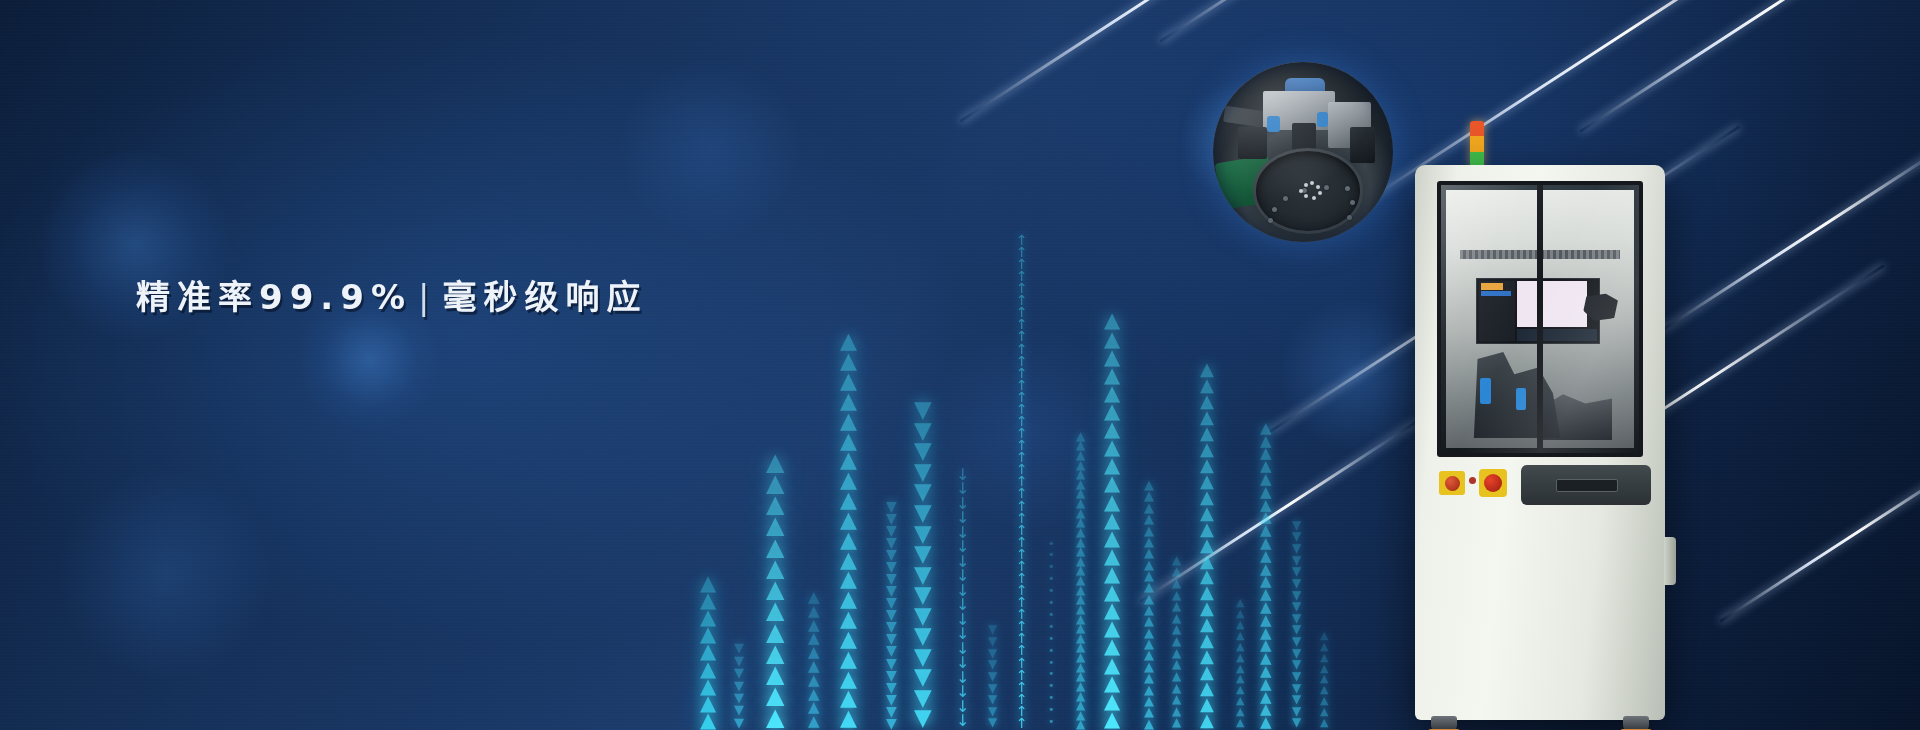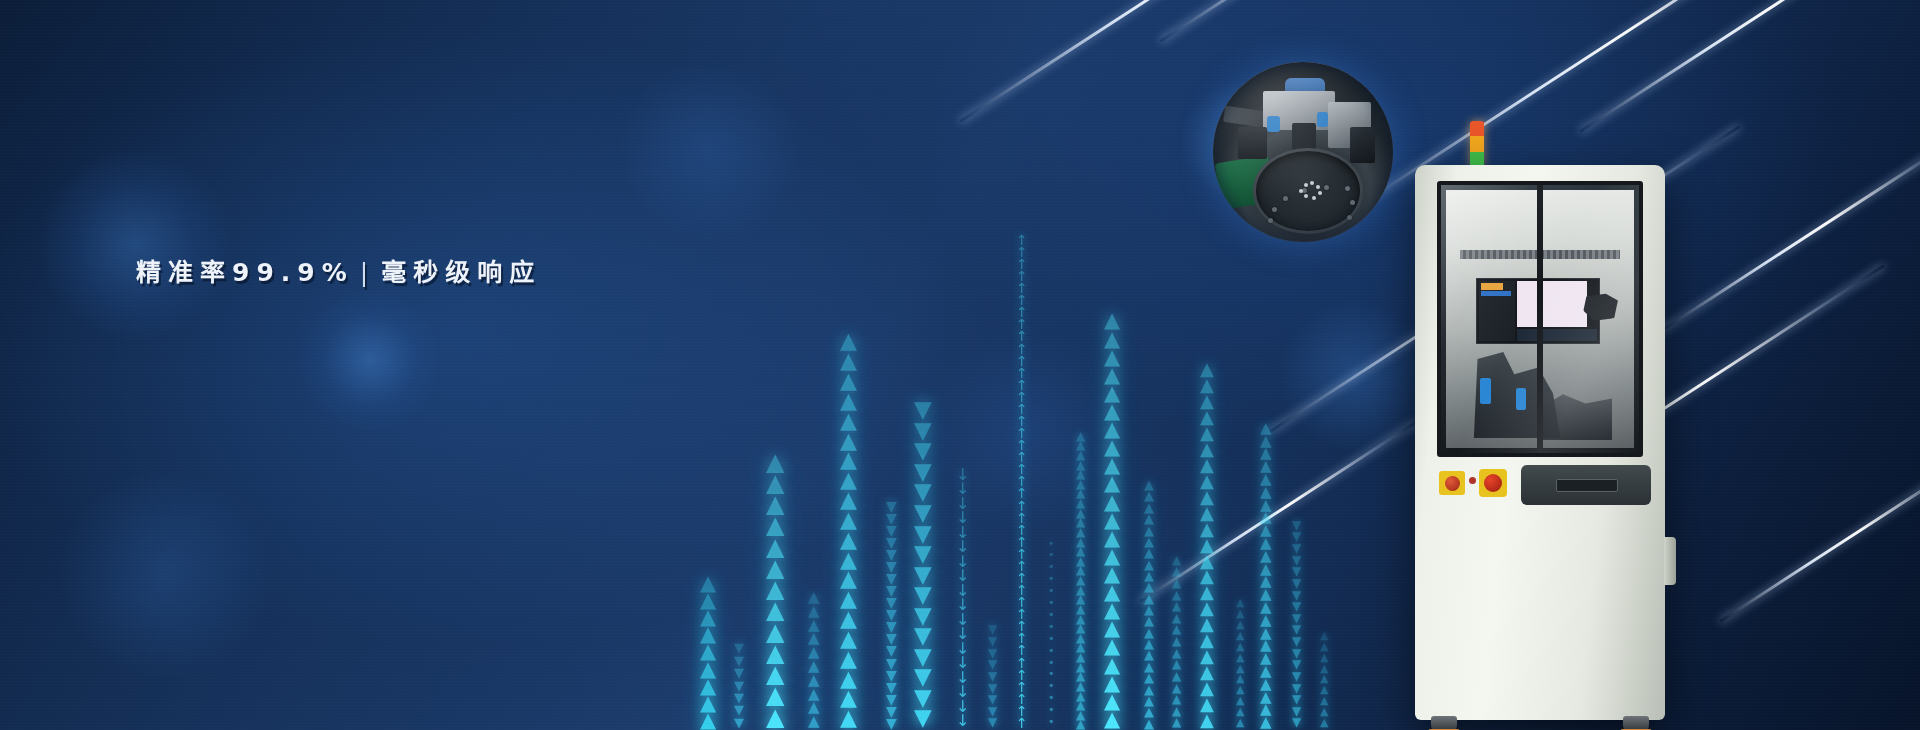--- a/index.html
+++ b/index.html
@@ -148,21 +148,21 @@
   .cta{
     display:inline-flex;align-items:center;justify-content:center;
     margin-top:30px;height:54px;padding:0 34px;border-radius:27px;
     background:linear-gradient(180deg,#fa7a11 0%,#f26606 55%,#e85c02 100%);
     color:#fff;font-size:25px;font-weight:700;letter-spacing:7px;
     font-family:"DejaVu Sans","Liberation Sans",sans-serif;
     box-shadow:0 6px 20px rgba(228,92,5,.42);border:none;cursor:pointer;
     text-indent:7px;
   }
   .subline{
-    margin-top:32px;color:#eef3fa;font-size:25px;font-weight:700;letter-spacing:7px;
+    margin-top:50px;color:#eef3fa;font-size:34px;font-weight:700;letter-spacing:7px;
     font-family:"DejaVu Sans","Liberation Sans",sans-serif;white-space:nowrap;
     text-shadow:2px 3px 0 rgba(6,18,38,.62);
   }
   .subline .sep{color:#cddcef;margin:0 6px;font-weight:400;}
 </style>
 </head>
 <body>
 
 <div class="banner">
 

